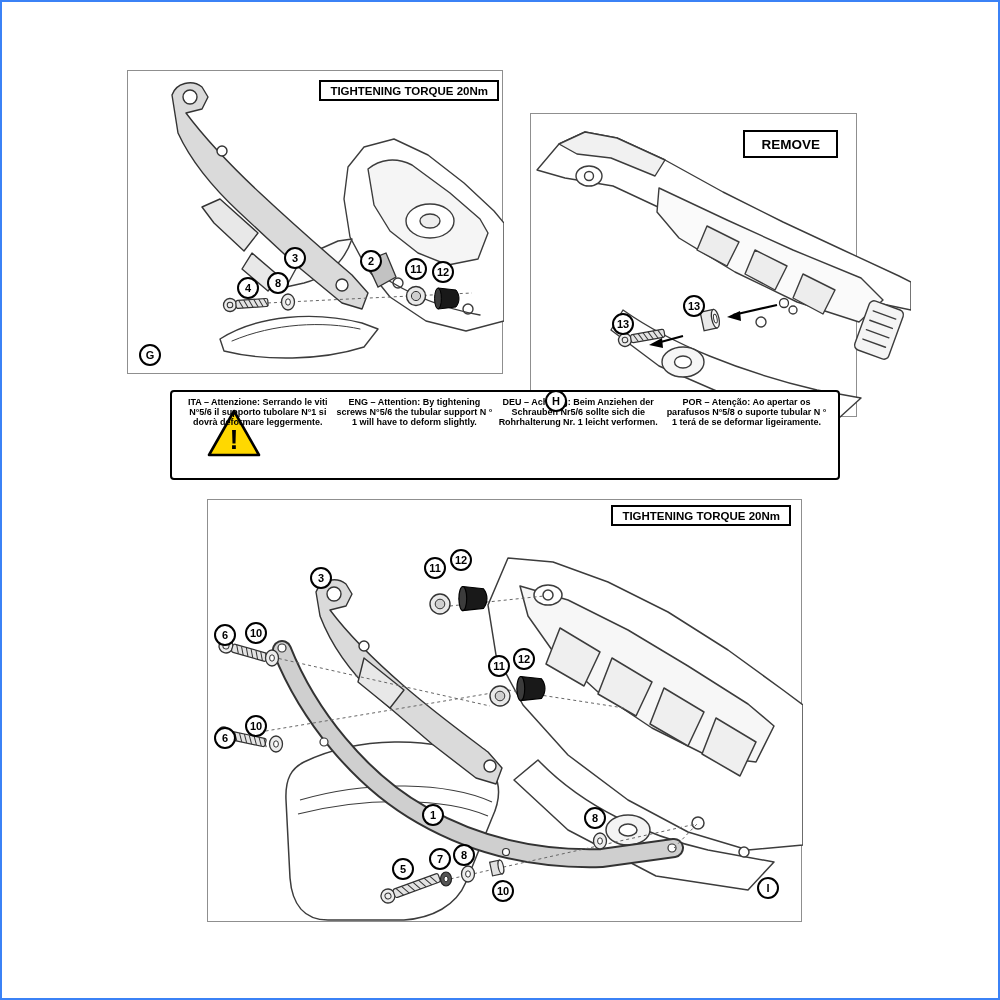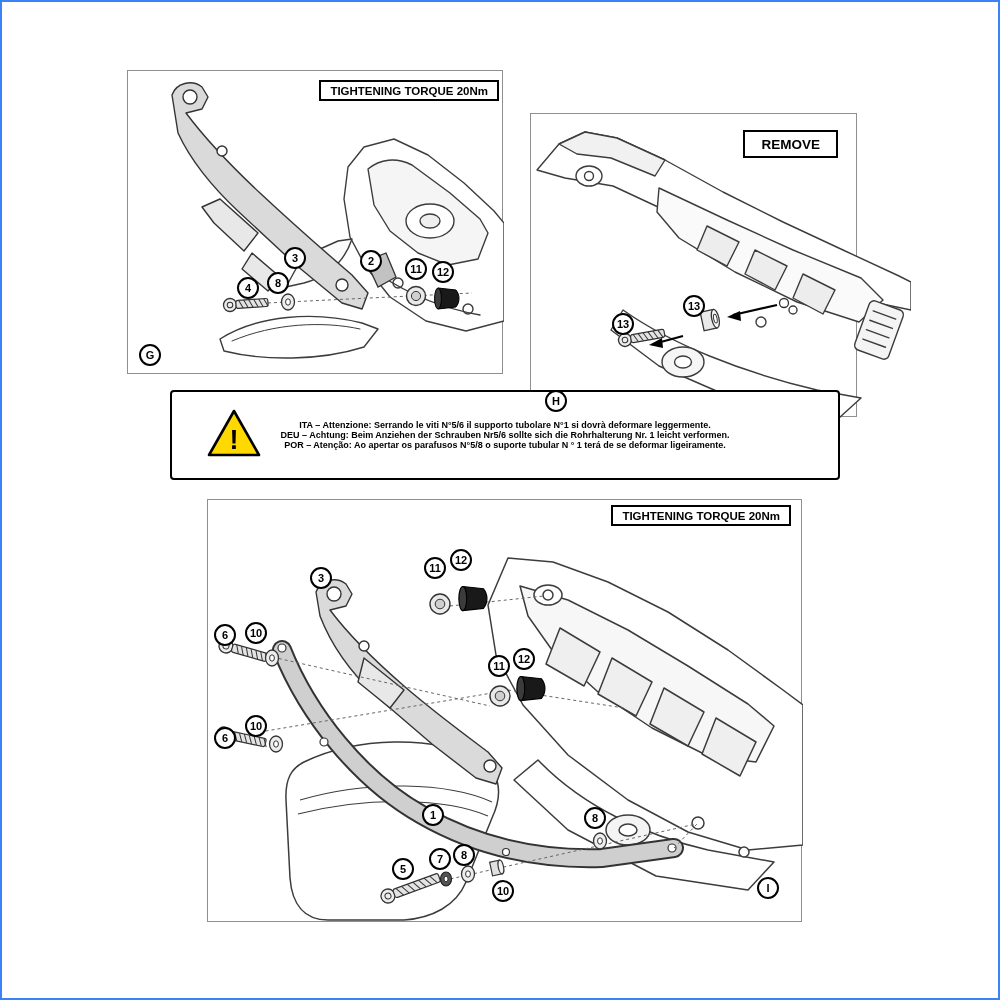--- a/index.html
+++ b/index.html
@@ -23,21 +23,21 @@
 
   .callout { position:absolute; width:22px; height:22px; border:2px solid #000;
              border-radius:50%; background:#fff; color:#000; font-weight:bold;
              font-size:11px; display:flex; align-items:center; justify-content:center;
              z-index:6; }
 
   .warning { position:absolute; left:168px; top:388px; width:670px; height:90px;
              border:2px solid #000; border-radius:4px; background:#fff; z-index:4; }
   .warning-icon { position:absolute; left:34px; top:16px; width:56px; height:52px; }
   .warning-lines { position:absolute; left:8px; right:8px; top:5px; bottom:5px;
-                   display:flex; flex-direction:column; justify-content:center;
+                   display:flex; flex-direction:row; justify-content:center;
                    text-align:center; font-size:9px; font-weight:bold; color:#000;
                    letter-spacing:0; }
 </style>
 </head>
 <body>
 
 <div class="page">
 
   <section class="panel" id="panel-g">
     <svg class="draw" width="376" height="304" viewBox="0 0 376 304">
@@ -154,20 +154,21 @@
 
   <section class="warning">
     <span class="warning-icon">
       <svg width="56" height="52" viewBox="0 0 56 52">
         <path d="M28 3 L53 47 L3 47 Z" fill="#ffd800" stroke="#000" stroke-width="2.6" stroke-linejoin="round"></path>
         <text x="28" y="41" text-anchor="middle" font-size="27" font-weight="bold" fill="#000" font-family="Liberation Sans, sans-serif">!</text>
       </svg>
     </span>
     <div class="warning-lines">
       <div>ITA – Attenzione: Serrando le viti N°5/6 il supporto tubolare N°1 si dovrà deformare leggermente.</div>
+      <div>ENG – Attention: By tightening screws N°5/6 the tubular support N ° 1 will have to deform slightly.</div>
       <div>DEU – Achtung: Beim Anziehen der Schrauben Nr5/6 sollte sich die Rohrhalterung Nr. 1 leicht verformen.</div>
       <div>POR – Atenção: Ao apertar os parafusos N°5/8 o suporte tubular N ° 1 terá de se deformar ligeiramente.</div>
     </div>
   </section>
 
   <section class="panel" id="panel-i">
     <svg class="draw" width="595" height="423" viewBox="0 0 595 423">
 
       <g fill="#ffffff" stroke="#3c3c3c" stroke-width="1.5" stroke-linejoin="round" stroke-linecap="round">
         <path d="M300,58 L345,62 400,82 460,112 520,150 575,190 595,205 595,345 540,350 480,332 420,300 360,255 315,205 288,155 280,105 Z"></path>

